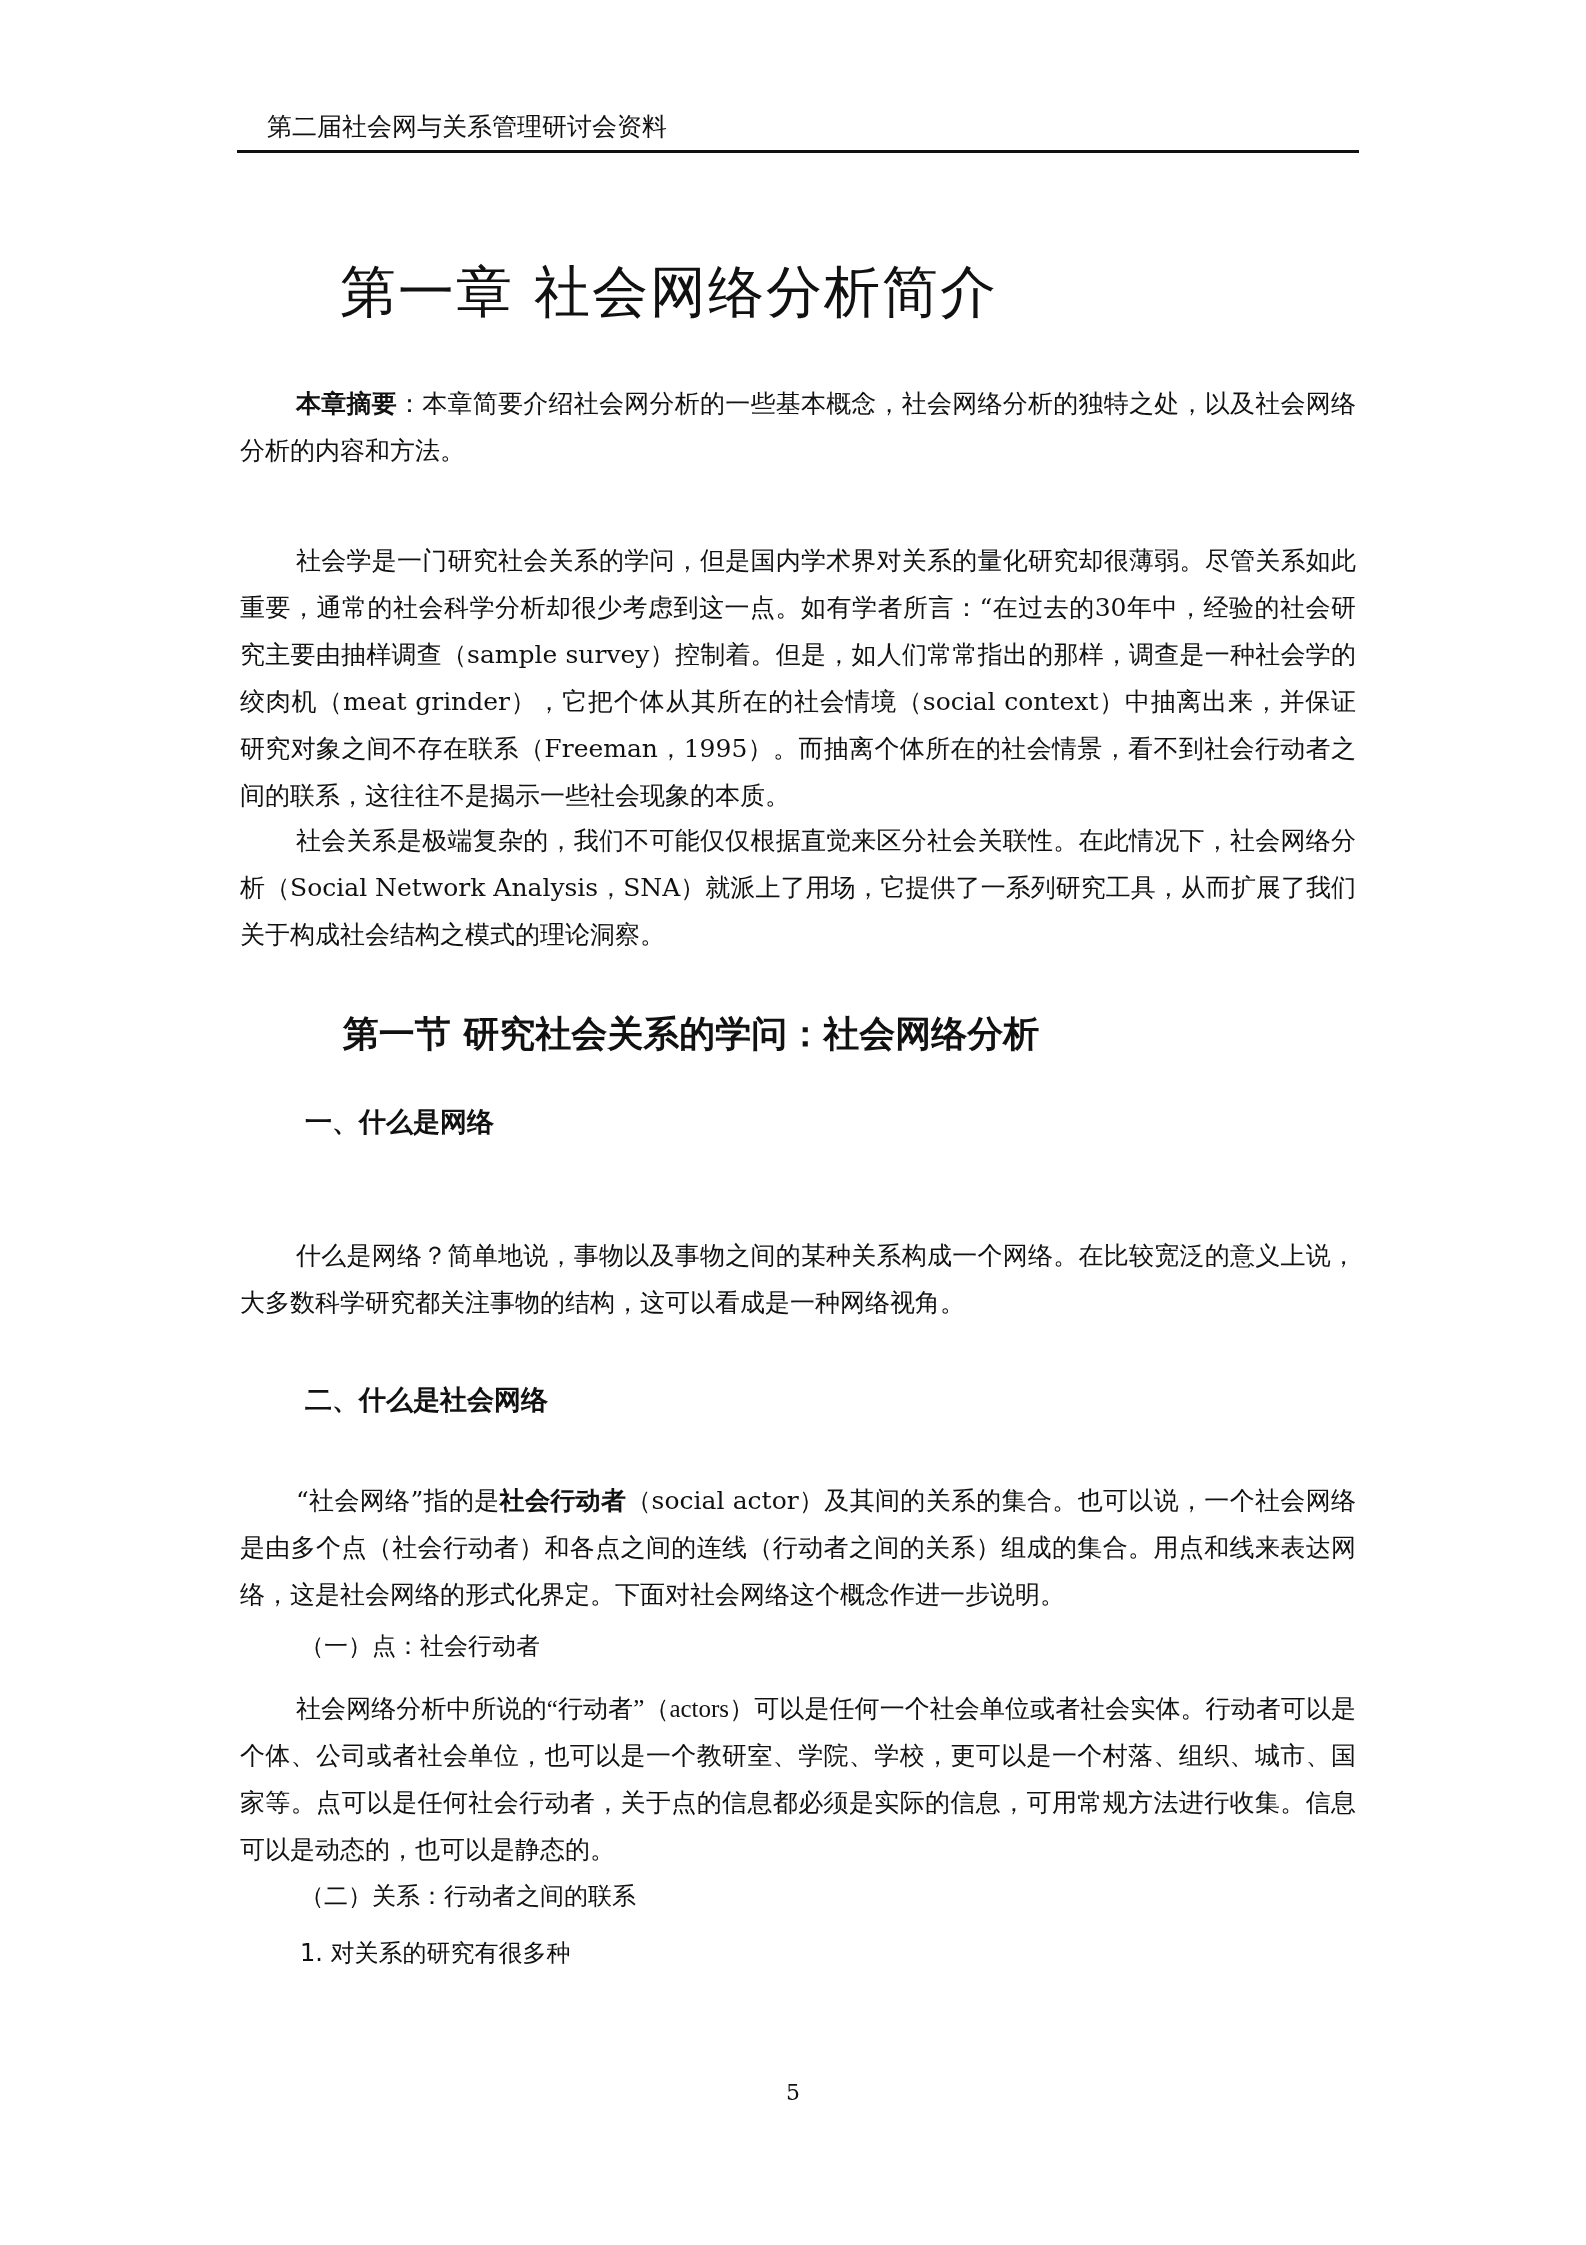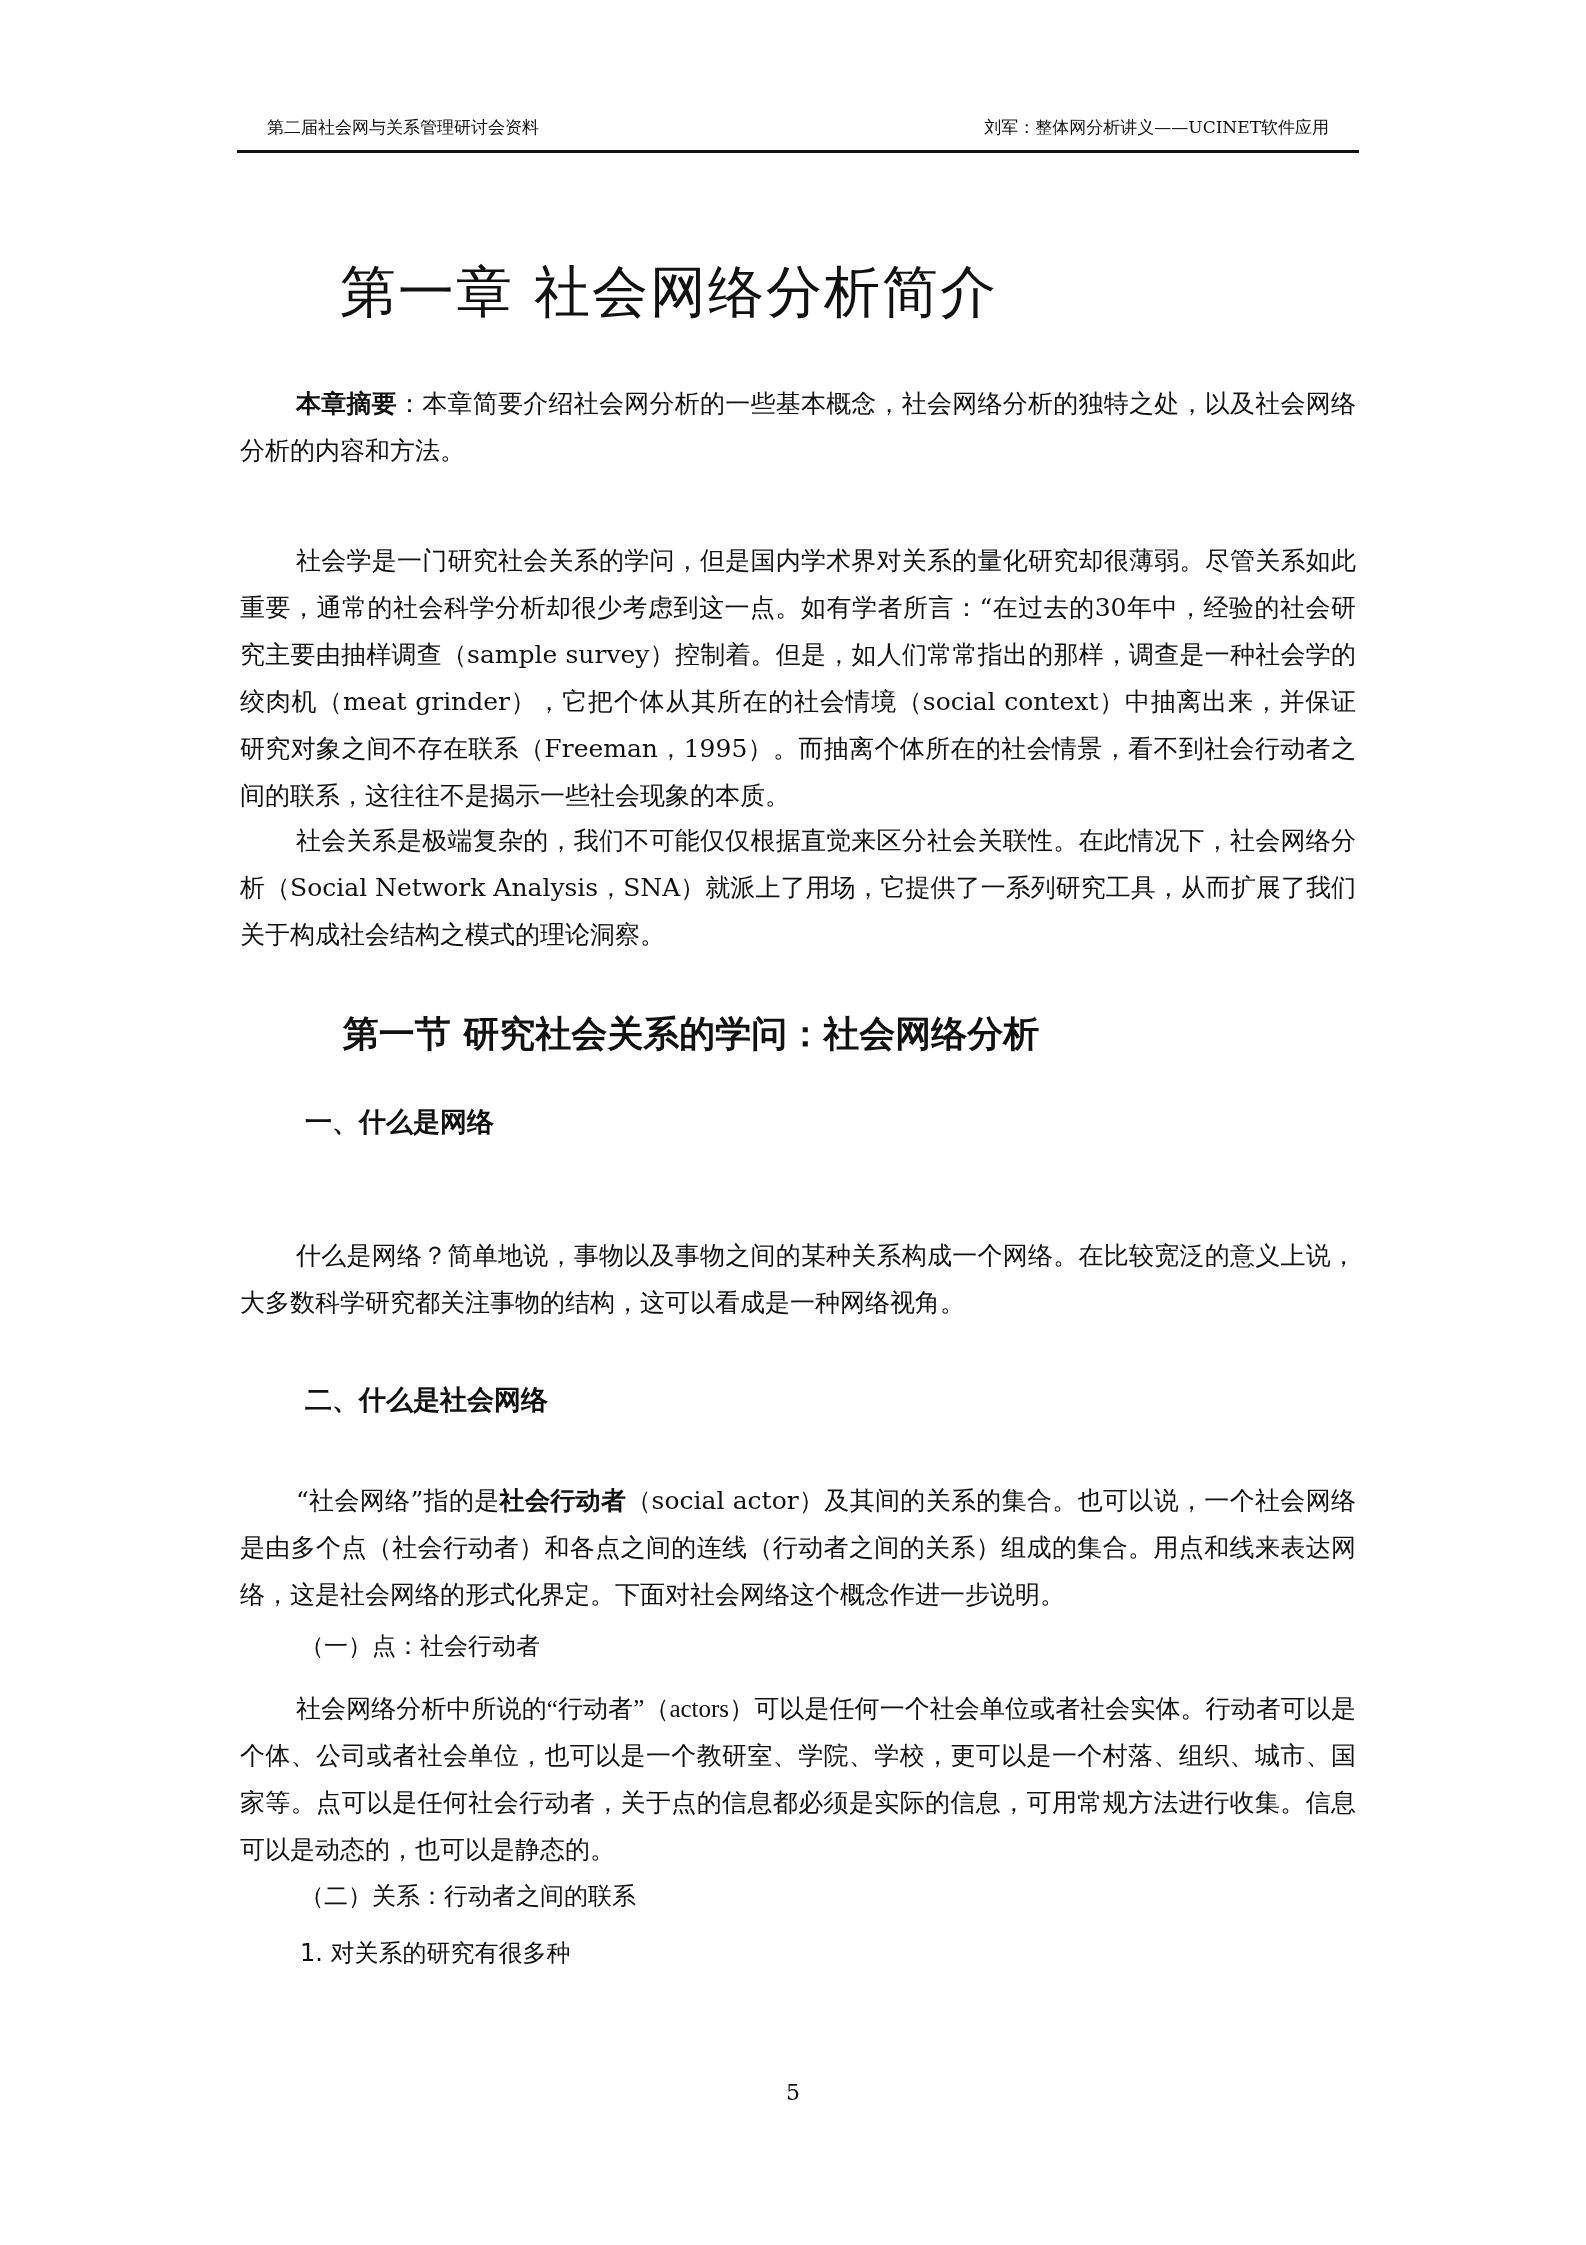--- a/index.html
+++ b/index.html
@@ -3,21 +3,21 @@
 <meta charset="utf-8">
 <style>
   html, body { margin: 0; padding: 0; background: #ffffff; }
   body {
     width: 1586px; height: 2245px; position: relative; overflow: hidden;
     font-family: "DejaVu Serif", "Liberation Serif", serif; color: #111;
   }
   .header {
     position: absolute; left: 237px; top: 110px; width: 1122px;
     display: flex; justify-content: space-between; align-items: flex-end;
-    font-size: 17px; line-height: 34px; padding: 0 30px; box-sizing: border-box;
+    font-size: 25px; line-height: 34px; padding: 0 30px; box-sizing: border-box;
   }
   .header-rule {
     position: absolute; left: 237px; top: 150px; width: 1122px; height: 3px; background: #111;
   }
   .chapter-title {
     position: absolute; left: 0; width: 1338px; top: 255px; text-align: center;
     font-family: "DejaVu Sans", "Liberation Sans", sans-serif;
     font-size: 56px; font-weight: normal; letter-spacing: 2px; margin: 0;
   }
   .para {
@@ -38,21 +38,20 @@
   .mono-line {
     position: absolute; left: 300px; font-size: 24px; font-family: "DejaVu Sans", "Liberation Sans", sans-serif;
   }
   .page-num { position: absolute; left: 0; width: 1586px; top: 2080px; text-align: center; font-size: 22px; }
 </style>
 </head>
 <body>
 
 <div class="header">
   <span>第二届社会网与关系管理研讨会资料</span>
-  <span>刘军：整体网分析讲义——UCINET软件应用</span>
 </div>
 <div class="header-rule"></div>
 
 <h1 class="chapter-title">第一章  社会网络分析简介</h1>
 
 <p class="para indent" style="top:380px;"><span class="bold">本章摘要</span><span>：本章简要介绍社会网分析的一些基本概念，社会网络分析的独特之处，以及社会网络分析的内容和方法。</span></p>
 
 <p class="para indent" style="top:537px;">社会学是一门研究社会关系的学问，但是国内学术界对关系的量化研究却很薄弱。尽管关系如此重要，通常的社会科学分析却很少考虑到这一点。如有学者所言：“在过去的30年中，经验的社会研究主要由抽样调查（sample survey）控制着。但是，如人们常常指出的那样，调查是一种社会学的绞肉机（meat grinder），它把个体从其所在的社会情境（social context）中抽离出来，并保证研究对象之间不存在联系（Freeman，1995）。而抽离个体所在的社会情景，看不到社会行动者之间的联系，这往往不是揭示一些社会现象的本质。</p>
 <p class="para indent" style="top:817px;">社会关系是极端复杂的，我们不可能仅仅根据直觉来区分社会关联性。在此情况下，社会网络分析（Social Network Analysis，SNA）就派上了用场，它提供了一系列研究工具，从而扩展了我们关于构成社会结构之模式的理论洞察。</p>
 

